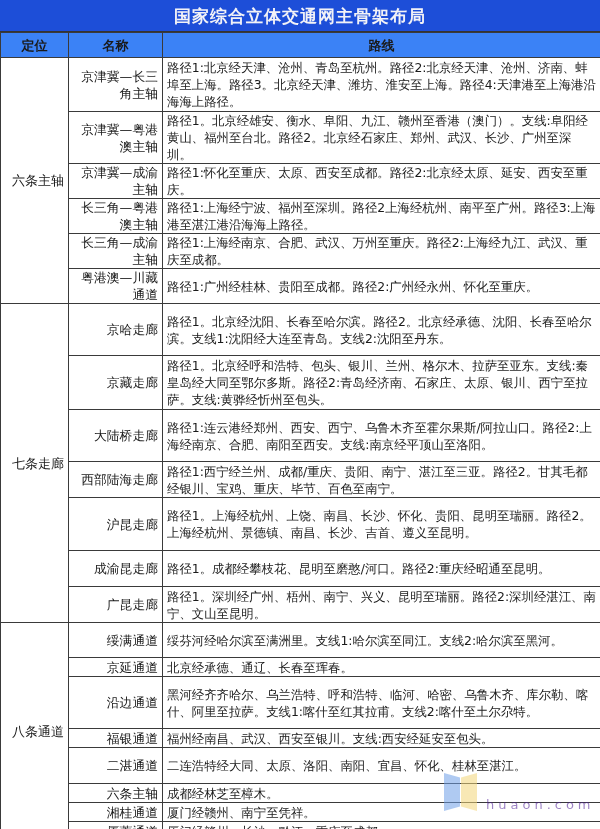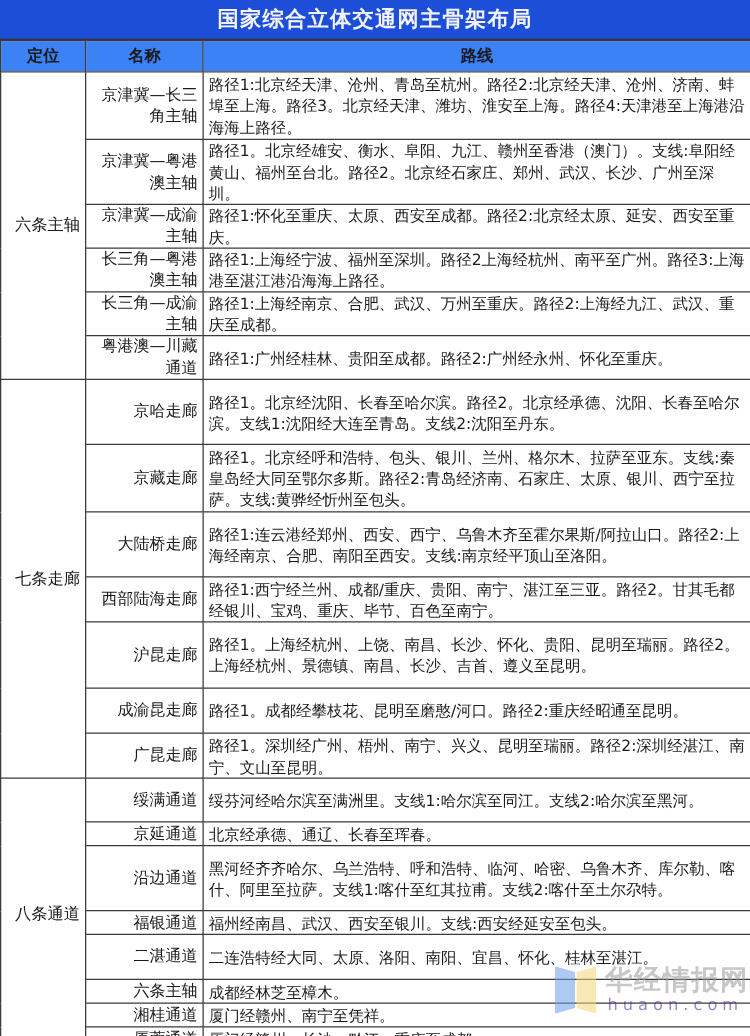--- a/index.html
+++ b/index.html
@@ -140,15 +140,14 @@
       <td class="route">厦门经赣州、长沙、黔江、重庆至成都。</td>
     </tr>
   </tbody>
 </table>
 
 <div class="watermark">
   <div class="wm-logo">
       <div class="l"></div>
       <div class="r"></div>
     </div>
-  <div class="wm-cn">华经情报网</div>
   <div class="wm-en">huaon.com</div>
 </div>
 
 </body></html>

